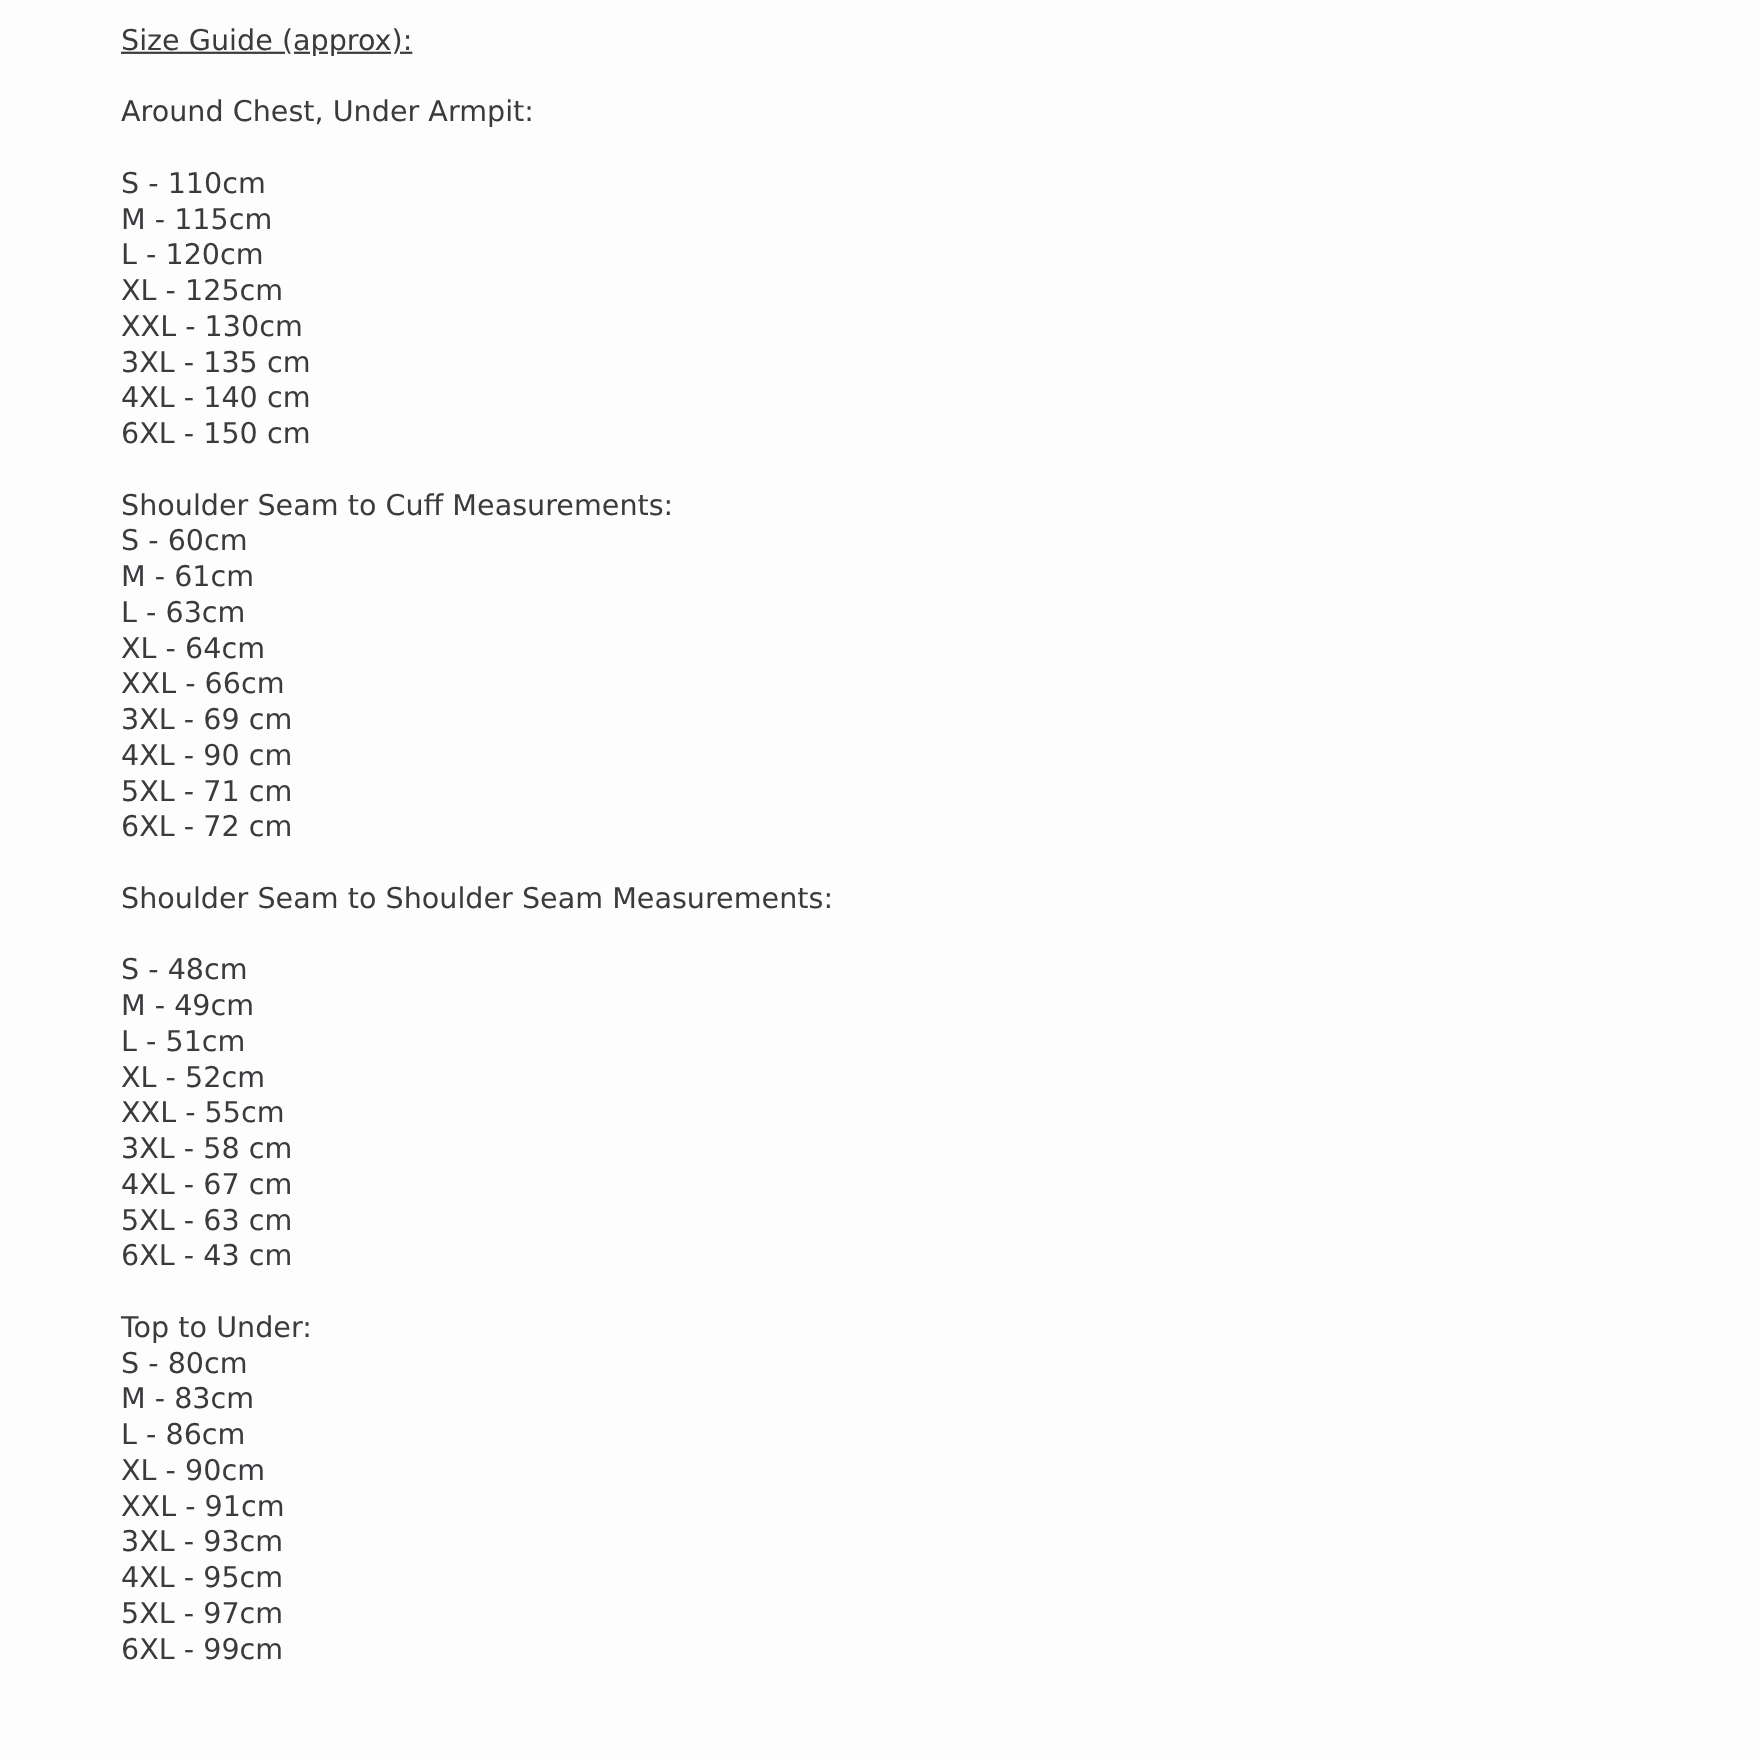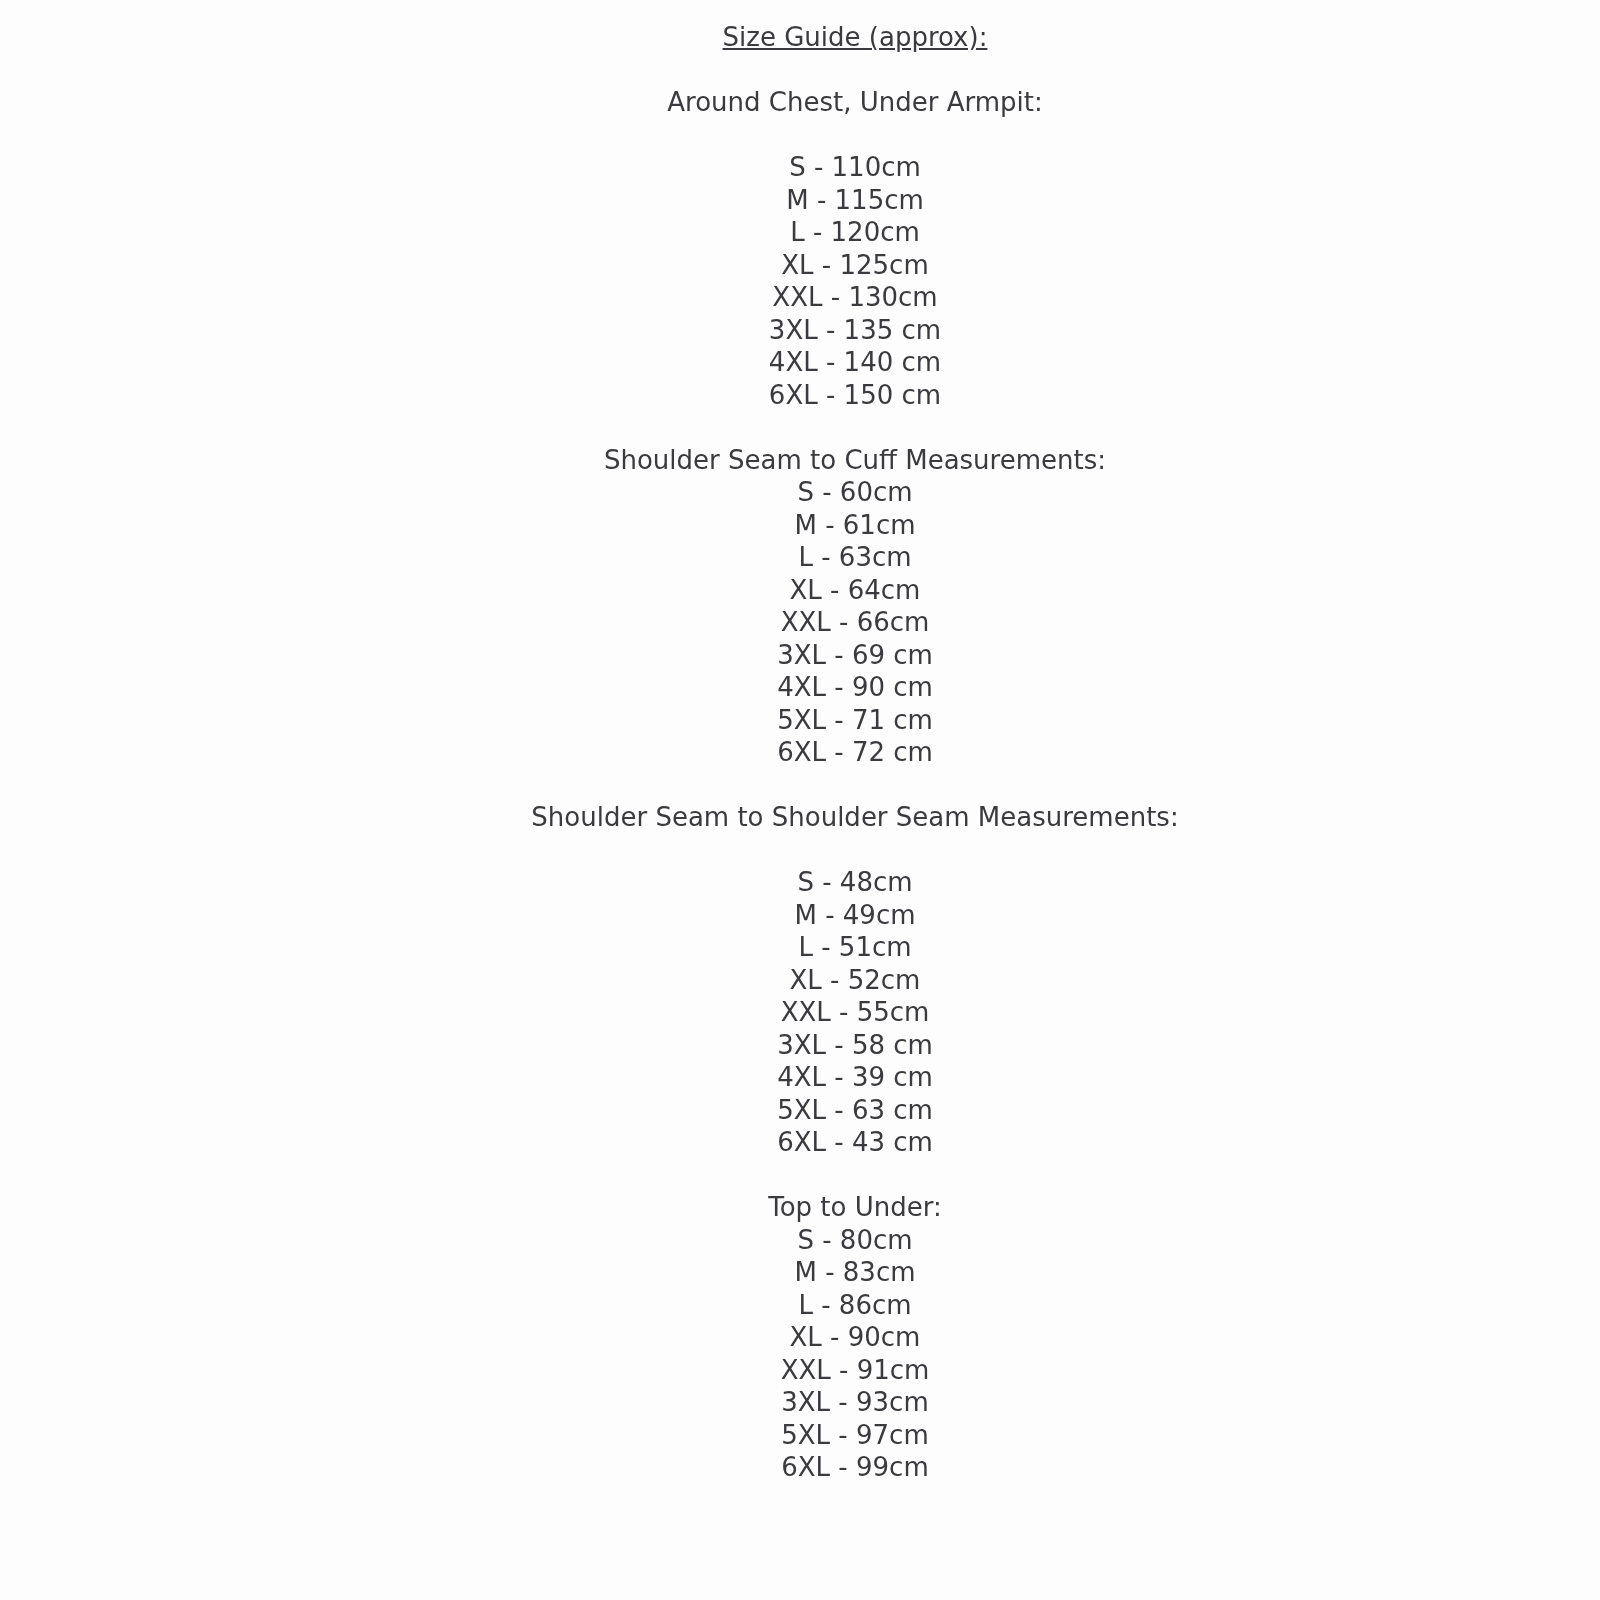--- a/index.html
+++ b/index.html
@@ -6,21 +6,21 @@
   body {
     width: 1600px;
     height: 1600px;
     background: #fdfdfd;
     overflow: hidden;
   }
   .doc {
     box-sizing: border-box;
     padding-top: 21px;
     padding-left: 110px; 
-    text-align: center;
+    text-align: left;
     color: #3b3b3f;
     font-family: "DejaVu Sans", "Liberation Sans", sans-serif;
     font-size: 26px;
     line-height: 32.5px;
   }
   .line, h1.line, h2.line {
     margin: 0;
     padding: 0;
     font-size: 26px;
     font-weight: normal;
@@ -69,32 +69,33 @@
 
   <section>
     <h2 class="line">Shoulder Seam to Shoulder Seam Measurements:</h2>
     <div class="spacer"></div>
     <p class="line">S - 48cm</p>
     <p class="line">M - 49cm</p>
     <p class="line">L - 51cm</p>
     <p class="line">XL - 52cm</p>
     <p class="line">XXL - 55cm</p>
     <p class="line">3XL - 58 cm</p>
-    <p class="line">4XL - 39 cm</p>
+    <p class="line">4XL - 67 cm</p>
     <p class="line">5XL - 63 cm</p>
     <p class="line">6XL - 43 cm</p>
   </section>
 
   <div class="spacer"></div>
 
   <section>
     <h2 class="line">Top to Under:</h2>
     <p class="line">S - 80cm</p>
     <p class="line">M - 83cm</p>
     <p class="line">L - 86cm</p>
     <p class="line">XL - 90cm</p>
     <p class="line">XXL - 91cm</p>
     <p class="line">3XL - 93cm</p>
+    <p class="line">4XL - 95cm</p>
     <p class="line">5XL - 97cm</p>
     <p class="line">6XL - 99cm</p>
   </section>
 
 </main>
 
 </body></html>

